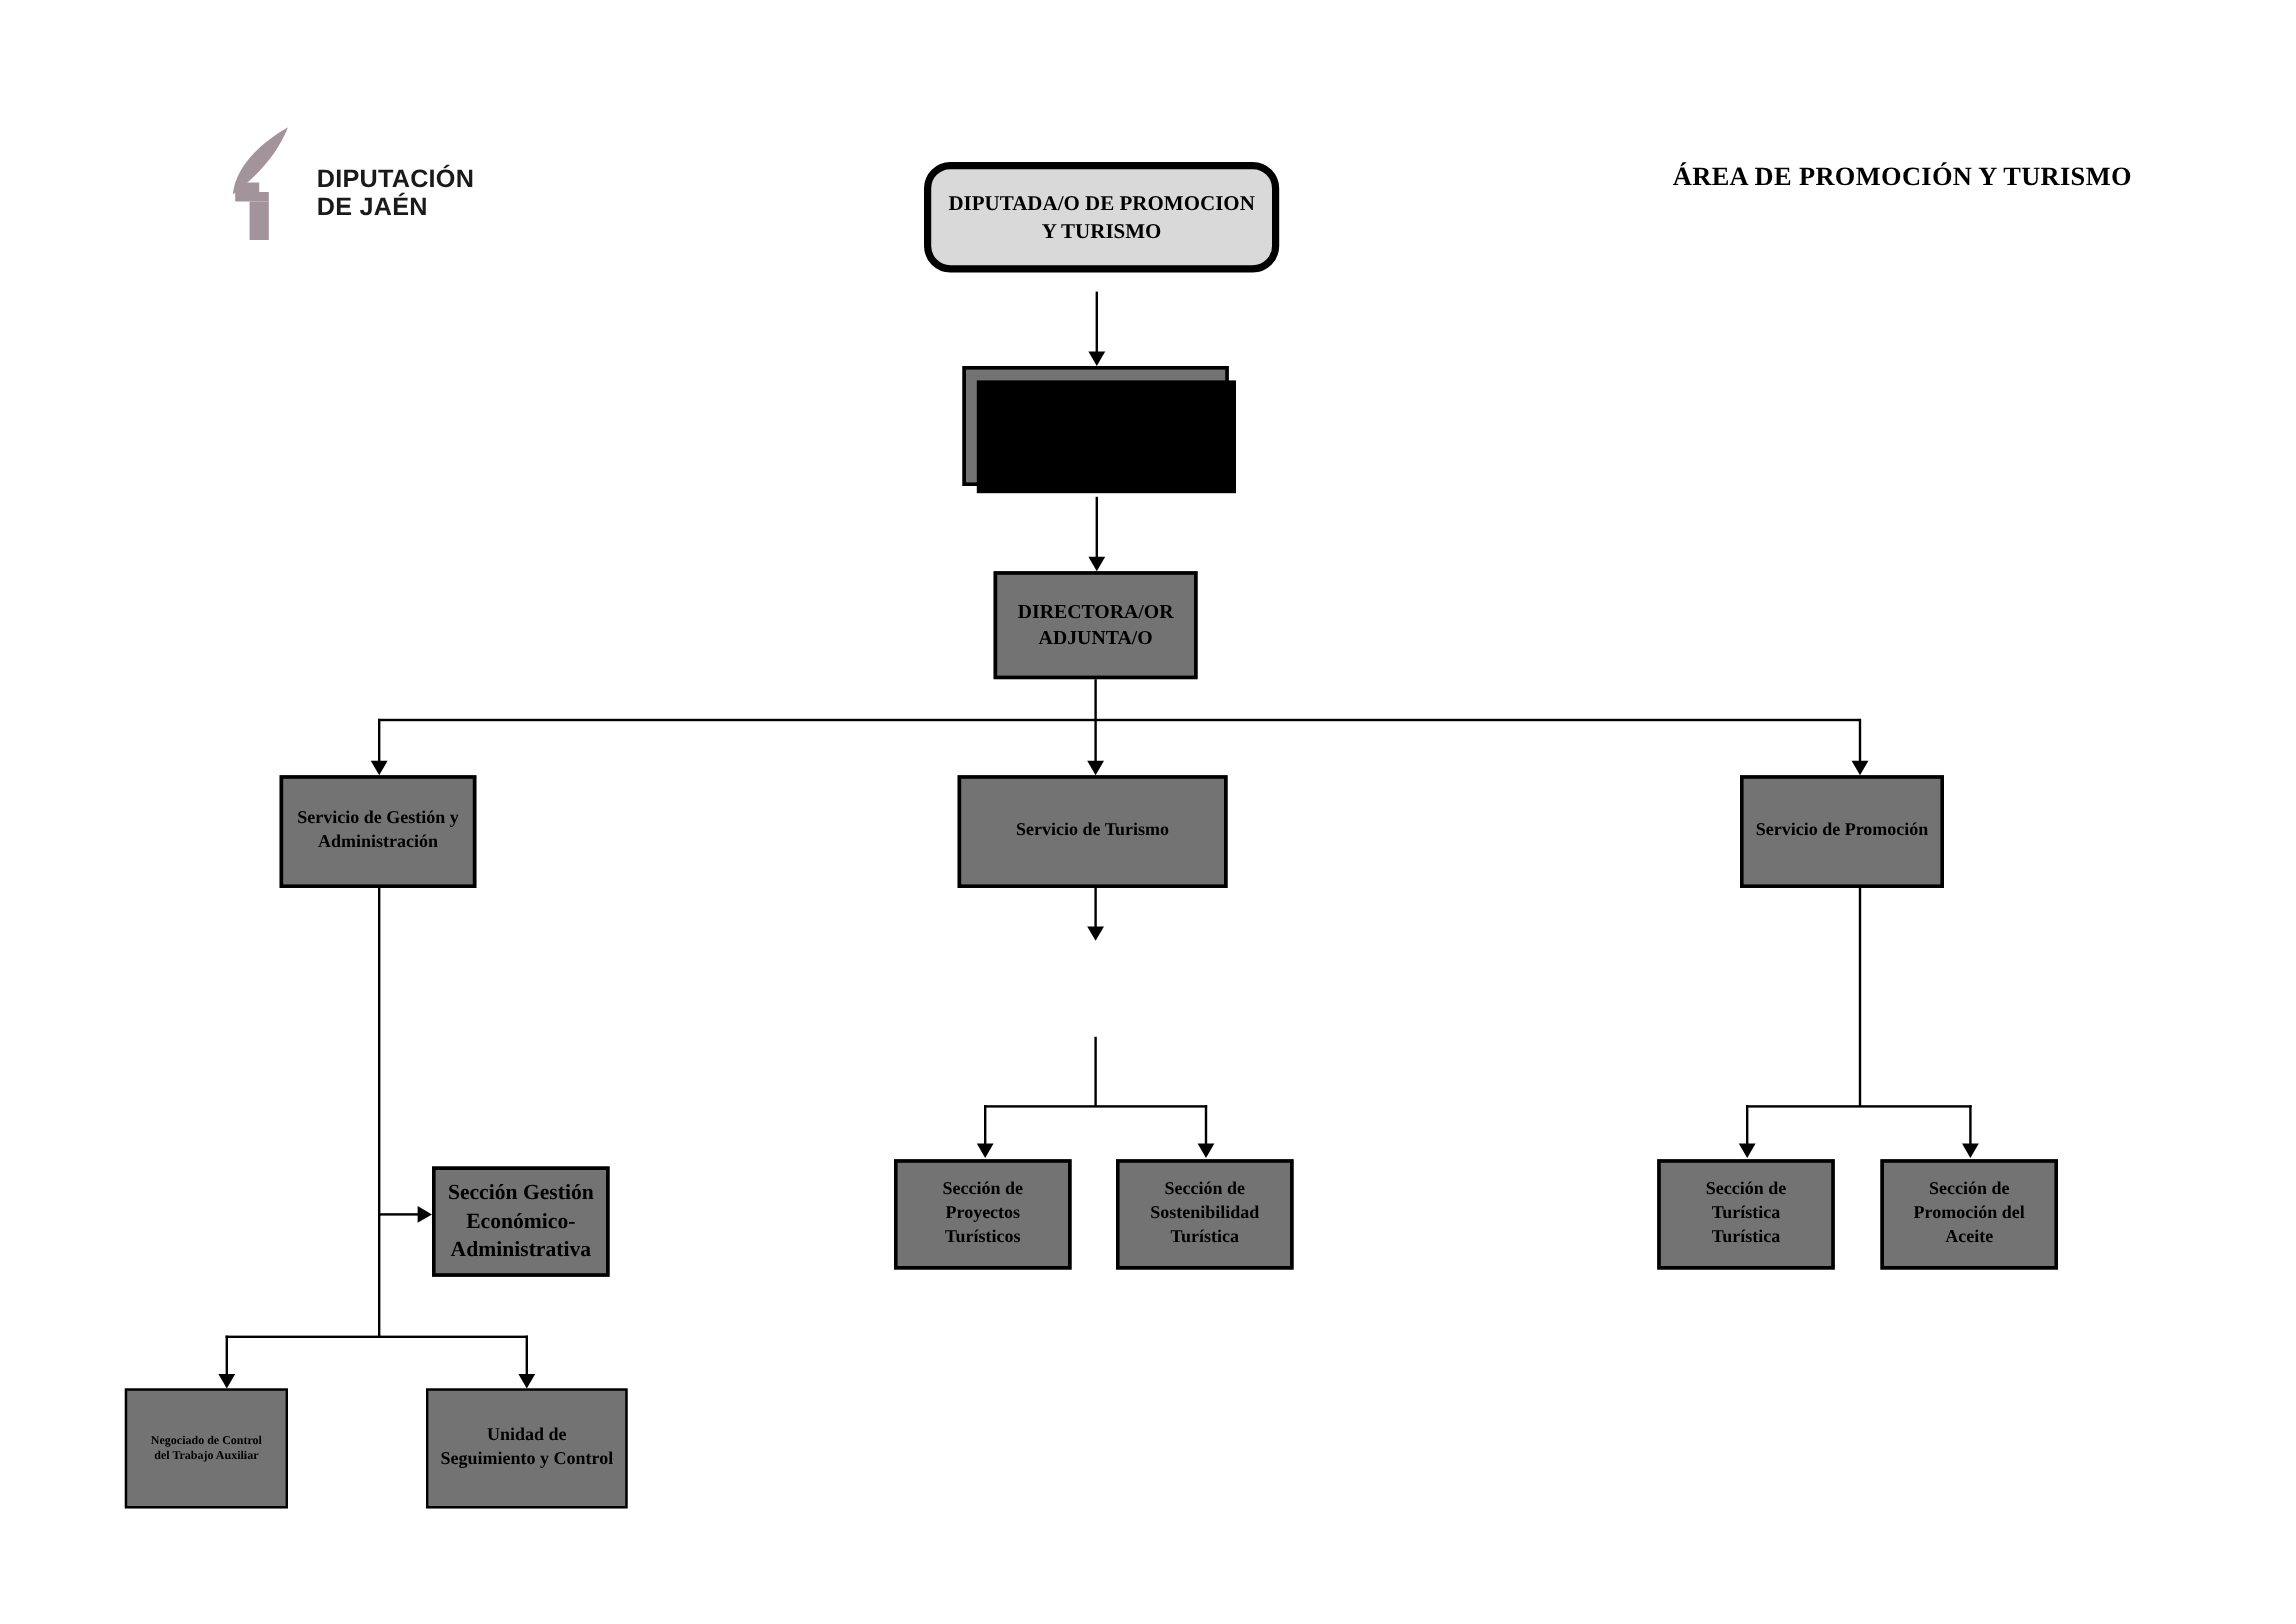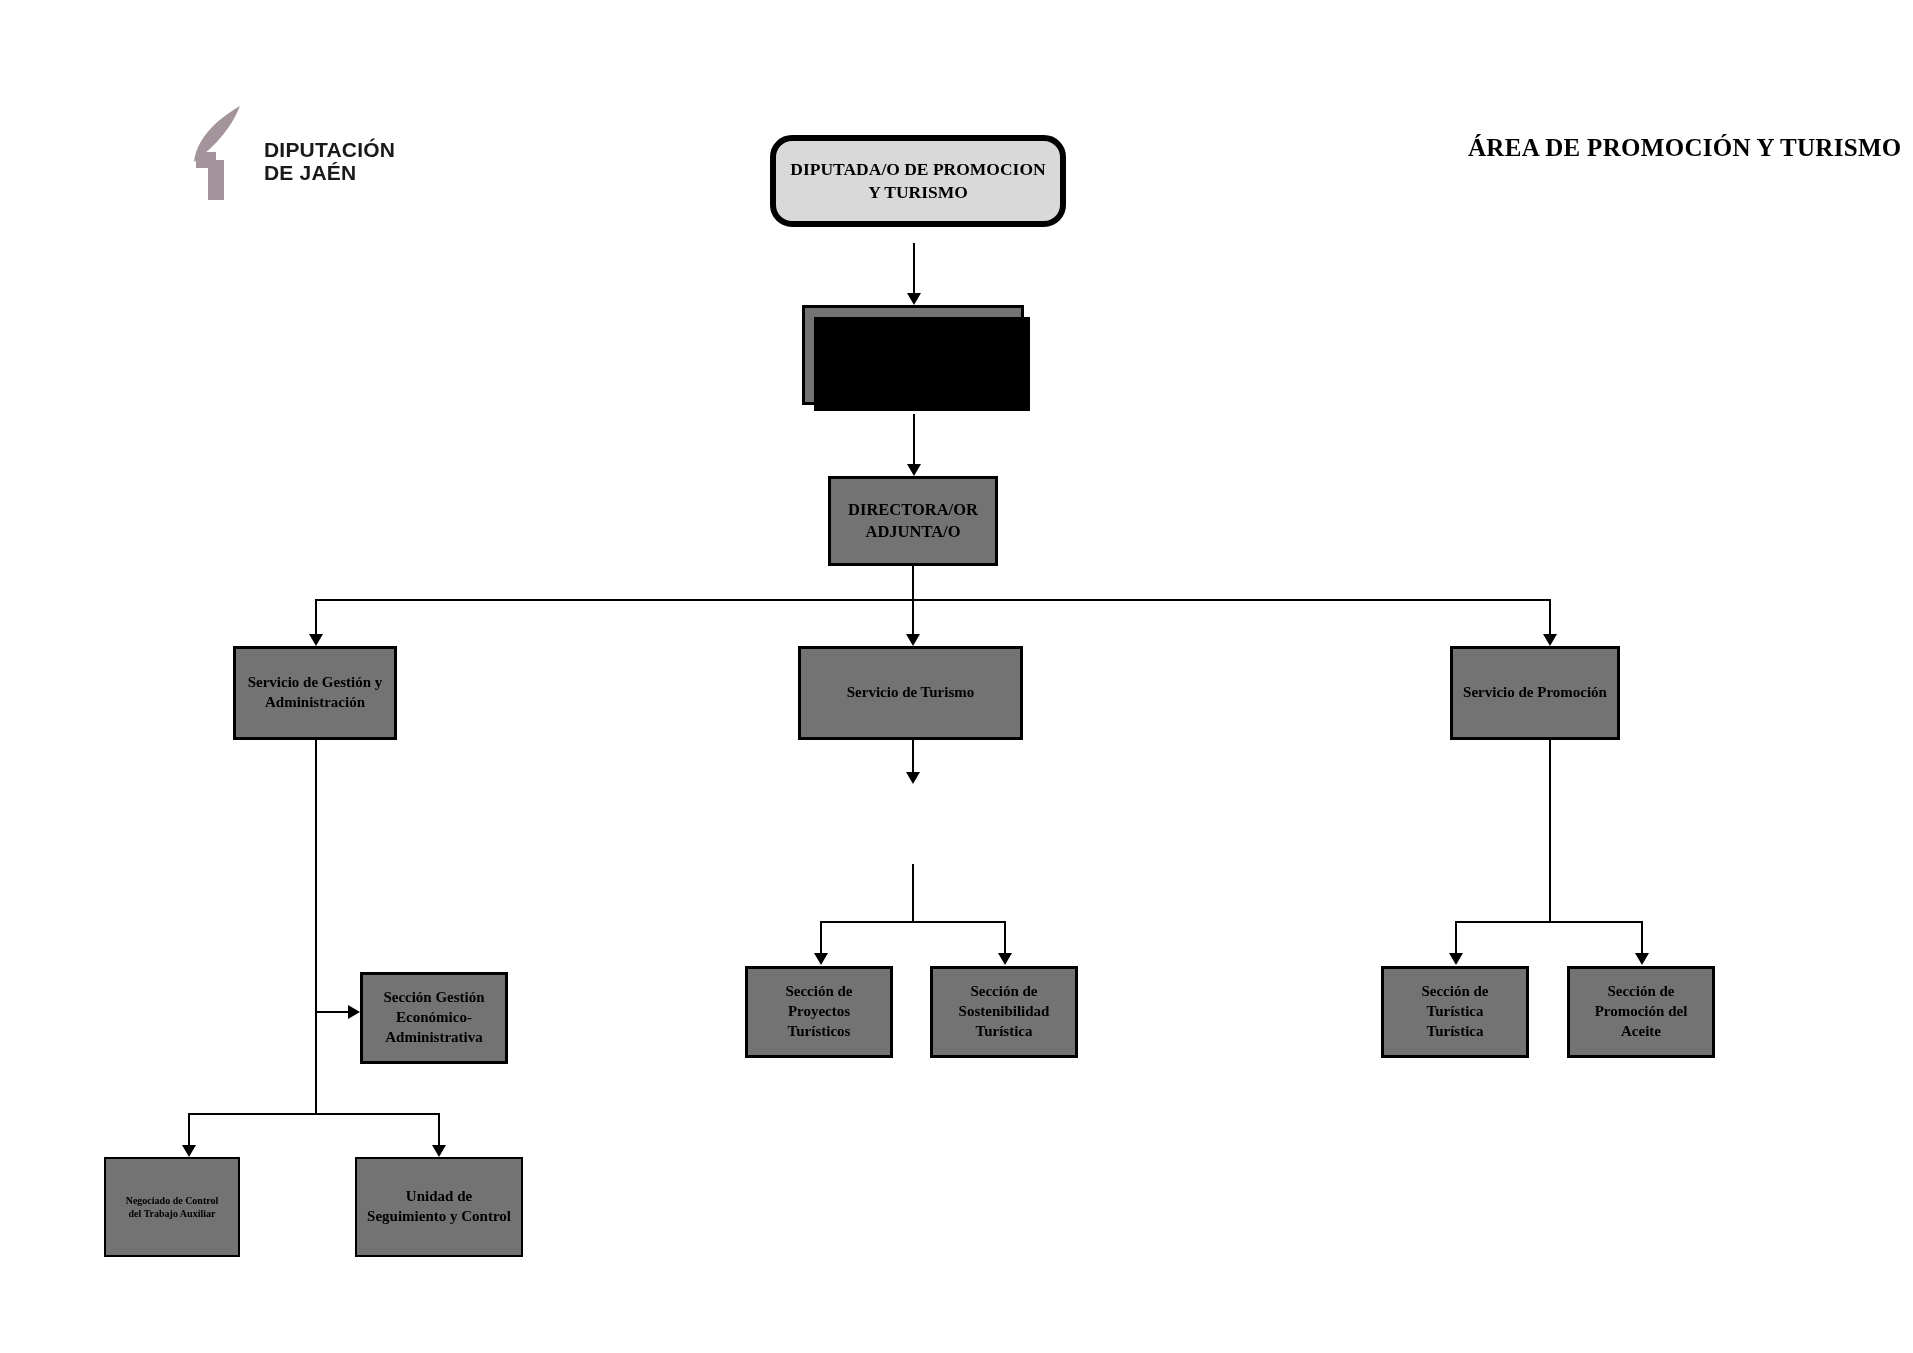--- a/index.html
+++ b/index.html
@@ -43,23 +43,23 @@
     line-height: 23px;
     letter-spacing: 0.2px;
     color: #1a1a1a;
     white-space: nowrap;
   }
   #logo-text .l2 { display: block; }
 
   
   #area-title {
     position: absolute;
-    left: 1468px;
+    left: 1394px;
     top: 134px;
-    font-size: 25px;
+    font-size: 22px;
     font-weight: bold;
     color: #000000;
     white-space: nowrap;
     letter-spacing: 0.3px;
     text-align: center;
   }
 
   
   .node {
     position: absolute;
@@ -248,21 +248,21 @@
       <span>Promoción del</span><br>
       <span>Aceite</span>
     </span>
   </div>
 
   <div class="vline" style="left:315px; top:740px; height:375px;"></div>
 
   <div class="hline" style="left:315px; top:1011px; width:40px;"></div>
   <div class="arrow-right" style="left:348px; top:1005px;"></div>
 
-  <div class="node" style="left:360px; top:972px; width:148px; height:92px; font-size:15px;align-items:center;">
+  <div class="node" style="left:360px; top:972px; width:148px; height:92px; font-size:18px;align-items:center;">
     <span class="txt">
       <span>Sección Gestión</span><br>
       <span>Económico-</span><br>
       <span>Administrativa</span>
     </span>
   </div>
 
   <div class="hline" style="left:188px; top:1113px; width:252px;"></div>
   <div class="vline" style="left:188px; top:1113px; height:38px;"></div>
   <div class="arrow-down" style="left:182px; top:1145px;"></div>

